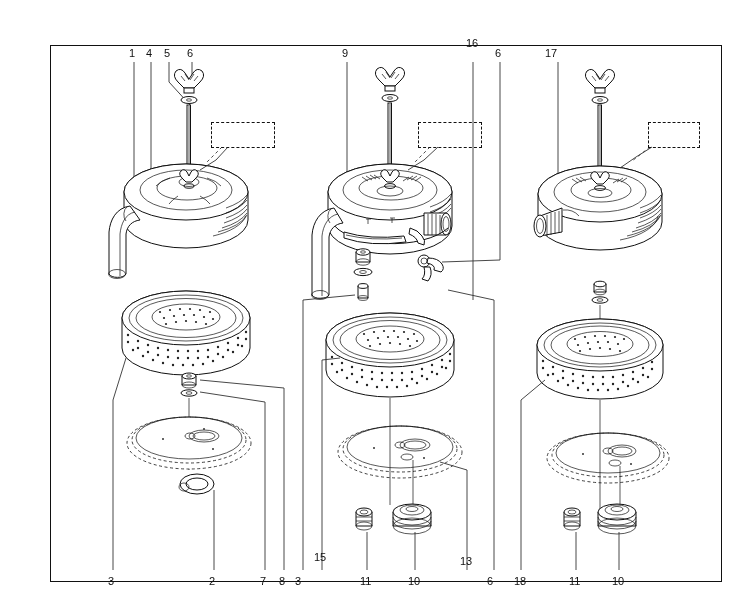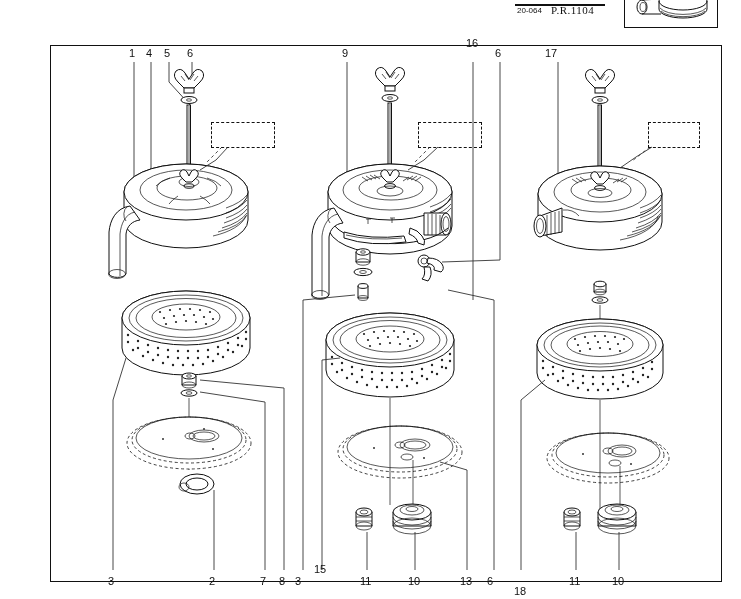--- a/index.html
+++ b/index.html
@@ -92,37 +92,20 @@
   .ink { stroke: #111; fill: none; stroke-width: 1; }
   .ink-thin { stroke: #111; fill: none; stroke-width: 0.7; }
   .ink-dash { stroke: #111; fill: none; stroke-width: 0.8; stroke-dasharray: 3 2.5; }
   .fillwhite { fill: #ffffff; }
 </style>
 </head>
 <body>
 
 <div id="page">
 
-  <div class="hdr">
-    <div class="hdr-title-rule"></div>
-    <div class="hdr-code-left">20-064</div>
-    <div class="hdr-code-right">P.R.1104</div>
-
-    <div class="hdr-thumb">
-      <svg width="92" height="40" viewBox="0 0 92 40">
-        <ellipse cx="58" cy="14" rx="24" ry="9" class="ink fillwhite"></ellipse>
-        <path class="ink" d="M34 14 v8 a24 9 0 0 0 48 0 v-8"></path>
-        <path class="ink-thin" d="M35 21 a24 9 0 0 0 46 0"></path>
-        <path class="ink-thin" d="M36 24 a23 8 0 0 0 44 0"></path>
-        <ellipse cx="17" cy="20" rx="5" ry="7" class="ink fillwhite"></ellipse>
-        <path class="ink" d="M17 13 L36 12 M17 27 L36 27"></path>
-        <ellipse cx="18" cy="20" rx="3" ry="4.5" class="ink-thin"></ellipse>
-      </svg>
-    </div>
-  </div>
 
   <div class="frame"></div>
 
   <svg class="art" viewBox="0 0 741 599">
 
     <g>
       <line class="lead" x1="134" y1="62" x2="134" y2="180"></line>
       <line class="lead" x1="151" y1="62" x2="151" y2="196"></line>
       <line class="lead" x1="169" y1="62" x2="169" y2="82"></line>
       <path class="lead" d="M169 82 L190 105"></path>
@@ -692,22 +675,22 @@
   <div class="num" style="left:342px; top:48px;">9</div>
   <div class="num" style="left:466px; top:38px;">16</div>
   <div class="num" style="left:495px; top:48px;">6</div>
   <div class="num" style="left:545px; top:48px;">17</div>
 
   <div class="num" style="left:108px; top:576px;">3</div>
   <div class="num" style="left:209px; top:576px;">2</div>
   <div class="num" style="left:260px; top:576px;">7</div>
   <div class="num" style="left:279px; top:576px;">8</div>
   <div class="num" style="left:295px; top:576px;">3</div>
-  <div class="num" style="left:314px; top:564px;">15</div>
+  <div class="num" style="left:314px; top:552px;">15</div>
   <div class="num" style="left:360px; top:576px;">11</div>
   <div class="num" style="left:408px; top:576px;">10</div>
-  <div class="num" style="left:460px; top:576px;">13</div>
+  <div class="num" style="left:460px; top:556px;">13</div>
   <div class="num" style="left:487px; top:576px;">6</div>
-  <div class="num" style="left:514px; top:576px;margin-top:10px;">18</div>
+  <div class="num" style="left:514px; top:576px;">18</div>
   <div class="num" style="left:569px; top:576px;">11</div>
   <div class="num" style="left:612px; top:576px;">10</div>
 
 </div>
 
 </body></html>

